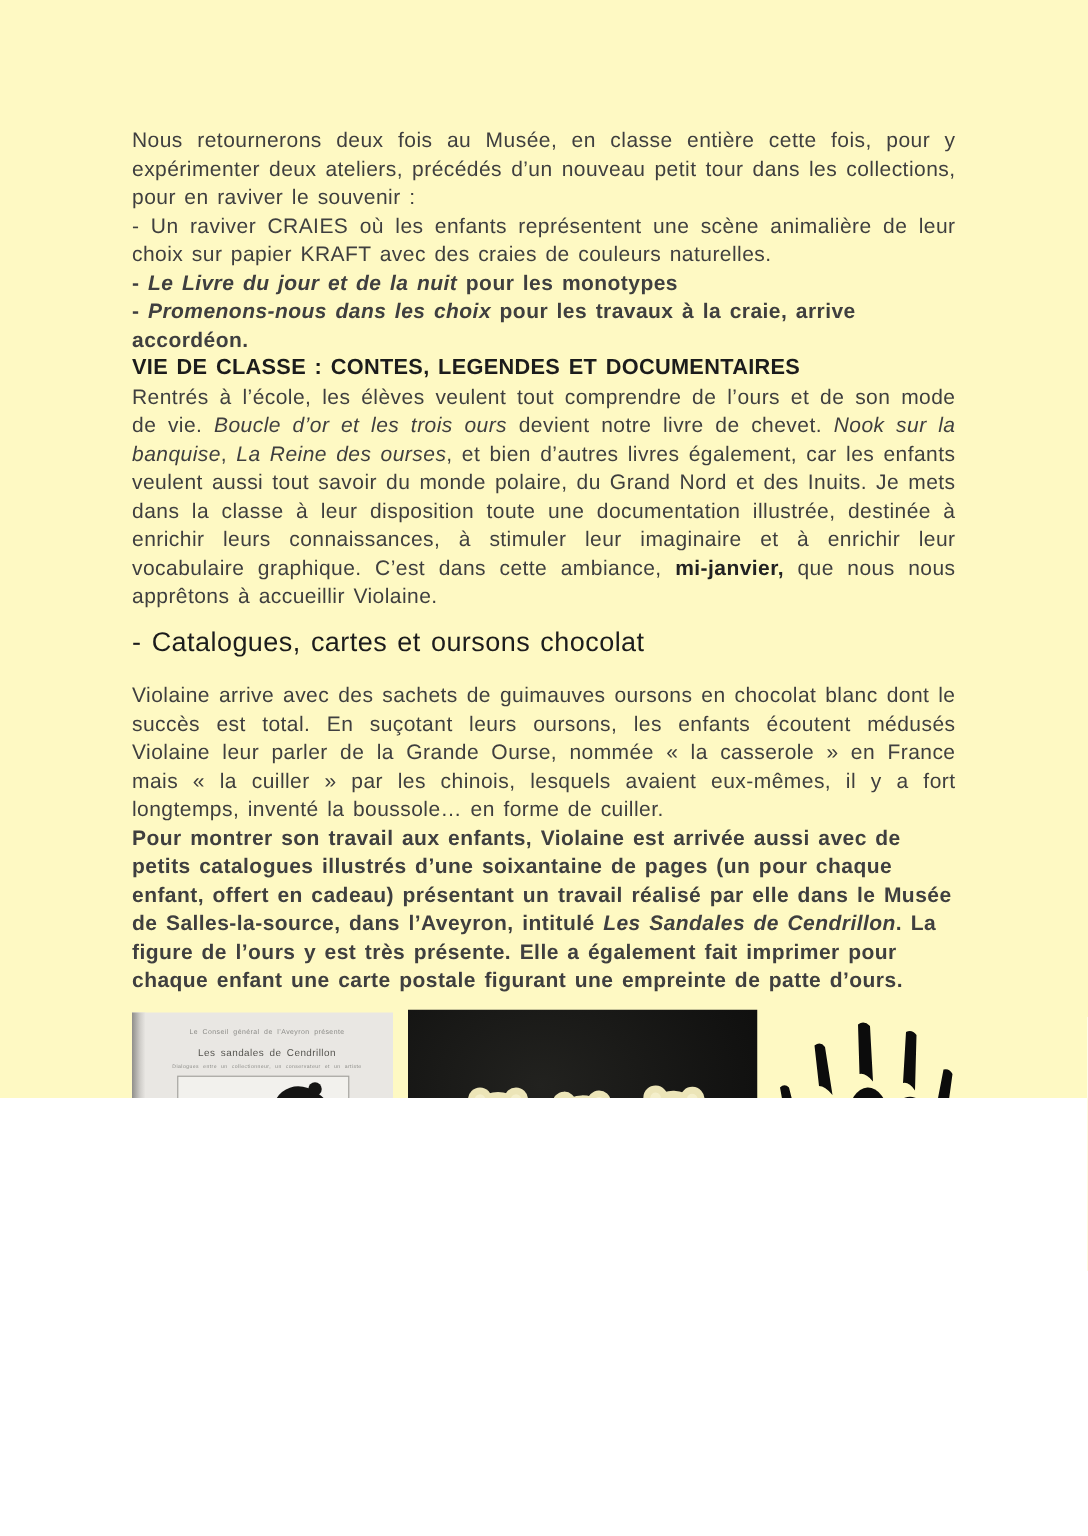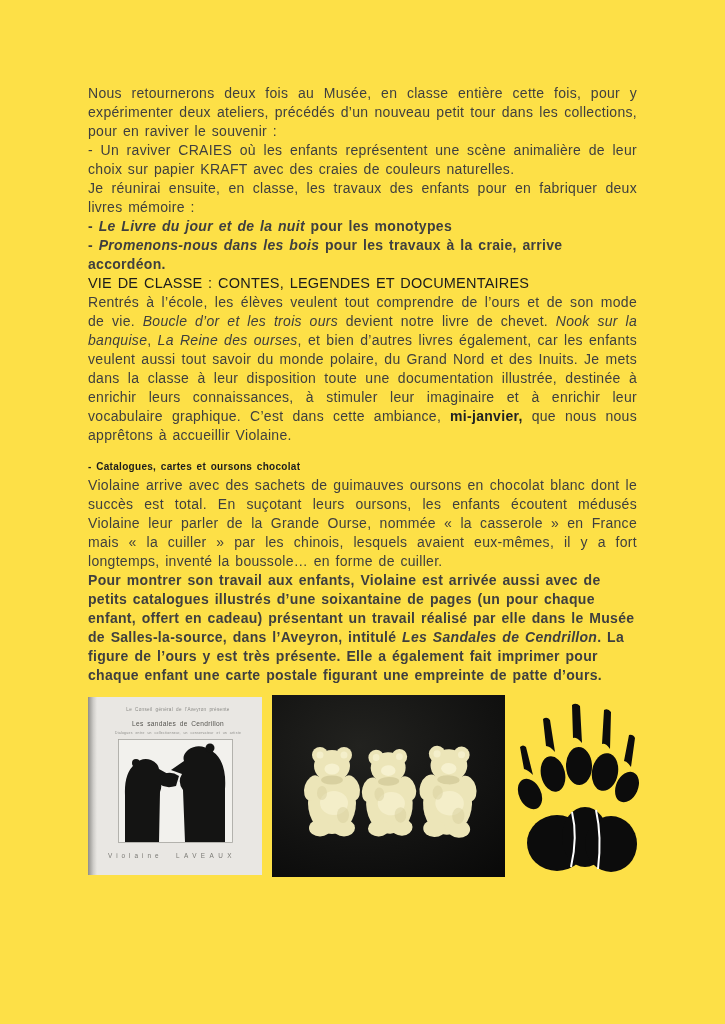--- a/index.html
+++ b/index.html
@@ -1,73 +1,72 @@
 <!DOCTYPE html>
 <html lang="fr"><head>
 <meta charset="utf-8">
 <style>
   html,body{margin:0;padding:0;background:#ffffff;}
   body{font-family:"Liberation Sans", sans-serif;}
   .page{
     position:relative;
-    width:725px;height:1024px;
-    background:#fde047;
+    width:725px;height:732px;
+    background:#fef9c3;
     overflow:hidden;
   }
   .content{
     position:absolute;
     left:88px;top:84px;
     width:549px;
     color:#3f3f3f;
     font-size:14px;
     line-height:19px;
     letter-spacing:0.3px;
     word-spacing:1.5px;
   }
   p.block{margin:0;text-align:justify;}
   p.block.left{text-align:left;font-weight:bold;}
   .i{font-style:italic;}
   .b{font-weight:700;color:#222;}
   h2.doc-heading{
     margin:0;
     font-size:14.5px;
     line-height:19px;
-    font-weight:400;
+    font-weight:700;
     color:#1c1c1c;
     letter-spacing:0.2px;
   }
   .mt-h1{margin-top:30px;}
   .mt-p2{margin-top:13px;}
   .mt-h2{margin-top:31px;}
   p.subheading{
-    margin:12px 0 0 0;
-    font-weight:700;
+    margin:12px 0 16px 0;
+    font-weight:400;
     color:#1c1c1c;
-    font-size:10px;
+    font-size:18px;
     line-height:19px;
   }
   .figures{
     display:flex;
     align-items:flex-start;
     margin-top:10px;
   }
   .fig{flex:0 0 auto;display:block;}
   .fig + .fig{margin-left:10px;}
 </style>
 </head>
 <body>
 
 <div class="page">
   <div class="content">
 
     <p class="block"><span>Nous retournerons deux fois au Musée, en classe entière cette fois, pour y expérimenter deux ateliers, précédés d’un nouveau petit tour dans les collections, pour en raviver le souvenir :</span></p>
     <p class="block"><span>- Un raviver CRAIES où les enfants représentent une scène animalière de leur choix sur papier KRAFT avec des craies de couleurs naturelles.</span></p>
-    <p class="block"><span>Je réunirai ensuite, en classe, les travaux des enfants pour en fabriquer deux livres mémoire :</span></p>
     <p class="block left"><span>- </span><span class="i">Le Livre du jour et de la nuit</span><span> pour les monotypes</span></p>
-    <p class="block left"><span>- </span><span class="i">Promenons-nous dans les bois</span><span> pour les travaux à la craie, arrive accordéon.</span></p>
+    <p class="block left"><span>- </span><span class="i">Promenons-nous dans les choix</span><span> pour les travaux à la craie, arrive accordéon.</span></p>
 
     <h2 class="doc-heading mt-h1">VIE DE CLASSE : CONTES, LEGENDES ET DOCUMENTAIRES</h2>
 
     <p class="block mt-p2"><span>Rentrés à l’école, les élèves veulent tout comprendre de l’ours et de son mode de vie. </span><span class="i">Boucle d’or et les trois ours</span><span> devient notre livre de chevet. </span><span class="i">Nook sur la banquise</span><span>, </span><span class="i">La Reine des ourses</span><span>, et bien d’autres livres également, car les enfants veulent aussi tout savoir du monde polaire, du Grand Nord et des Inuits. Je mets dans la classe à leur disposition toute une documentation illustrée, destinée à enrichir leurs connaissances, à stimuler leur imaginaire et à enrichir leur vocabulaire graphique. C’est dans cette ambiance, </span><span class="b">mi-janvier,</span><span> que nous nous apprêtons à accueillir Violaine.</span></p>
 
     <h2 class="doc-heading mt-h2">
     </h2>
 
     <p class="subheading">- Catalogues, cartes et oursons chocolat</p>
 

